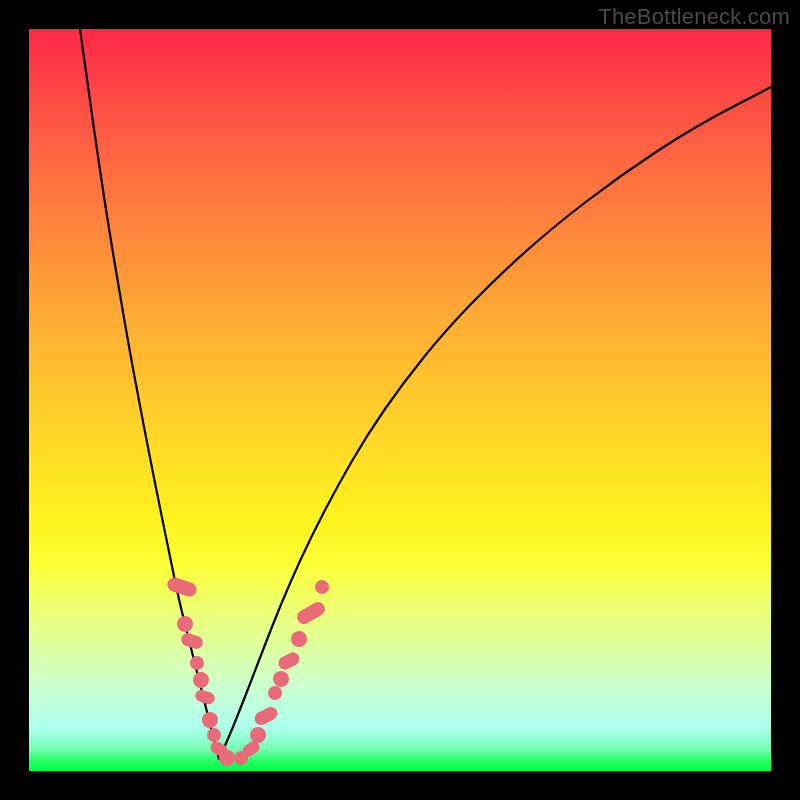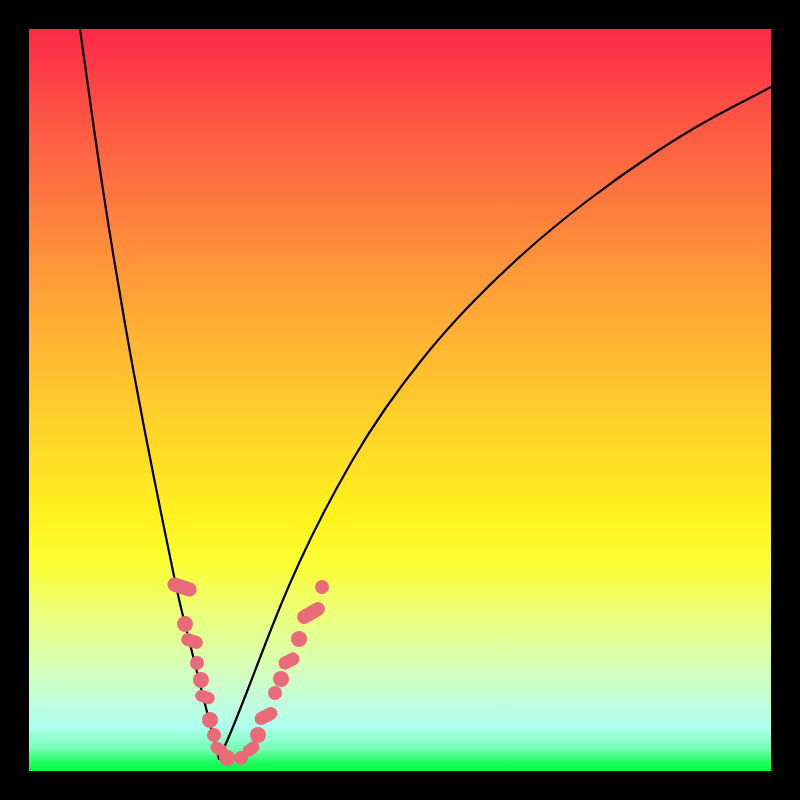--- a/index.html
+++ b/index.html
@@ -70,20 +70,21 @@
     stroke-linecap: round;
   }
   .bead {
     fill: #e96a78;
   }
 </style>
 </head>
 <body>
 
 <div class="frame">
+  <div class="watermark">TheBottleneck.com</div>
 
   <div class="plot-area">
     <svg class="curve-layer" viewBox="0 0 742 742">
       <path id="left-curve" class="curve" d="M 51 0 Q 60 65 65 100 Q 70 135 75 167.5 Q 80 200 85 230 Q 90 260 95 289 Q 100 318 105 345 Q 110 372 115 398 Q 120 424 125 449 Q 130 474 135 498.5 Q 140 523 145 547 Q 150 571 154 587 Q 158 603 162 619 Q 166 635 170 651 Q 174 667 178 683 Q 182 699 186 714.5 T 190 730"></path>
       <path id="right-curve" class="curve" d="M 190 730 Q 200 708 206 693 Q 212 678 219 660 Q 226 642 234 621 Q 242 600 251 578 Q 260 556 271 532 Q 282 508 295 483 Q 308 458 323 432 Q 338 406 356 380 Q 374 354 395 328 Q 416 302 441 276 Q 466 250 495 224 Q 524 198 558 172 Q 592 146 628.5 122 Q 665 98 703.5 78 T 742 58"></path>
       <g id="beads">
           <rect x="146" y="543" width="14" height="30" rx="7" transform="rotate(-72 153 558)" class="bead" fill="#e96a78"></rect>
           <circle cx="156" cy="595" r="8" class="bead" fill="#e96a78"></circle>
           <rect x="156.5" y="601" width="13" height="22" rx="6.5" transform="rotate(-72 163 612)" class="bead" fill="#e96a78"></rect>
           <circle cx="168" cy="634" r="7" class="bead" fill="#e96a78"></circle>

